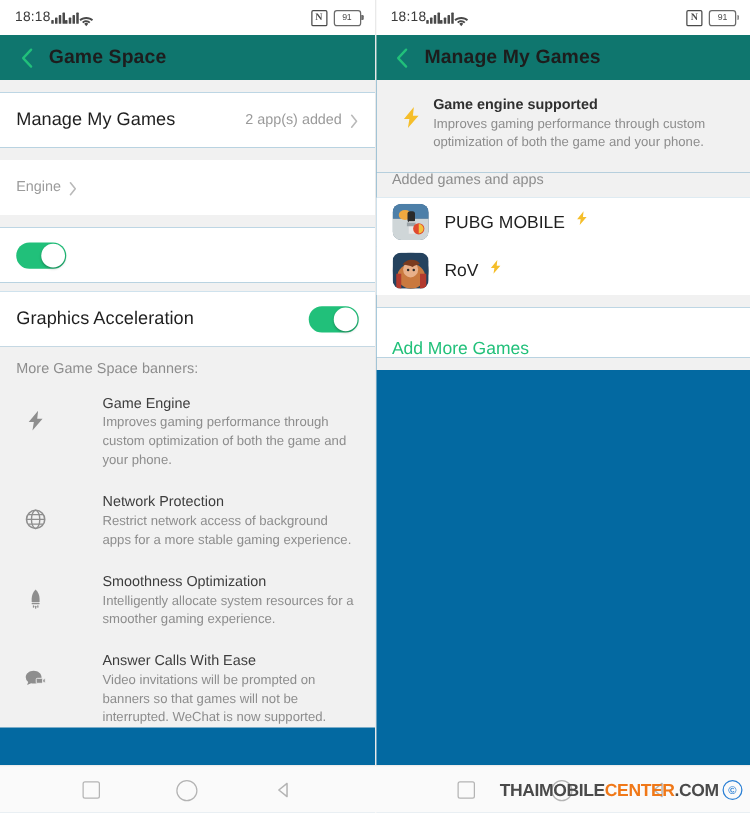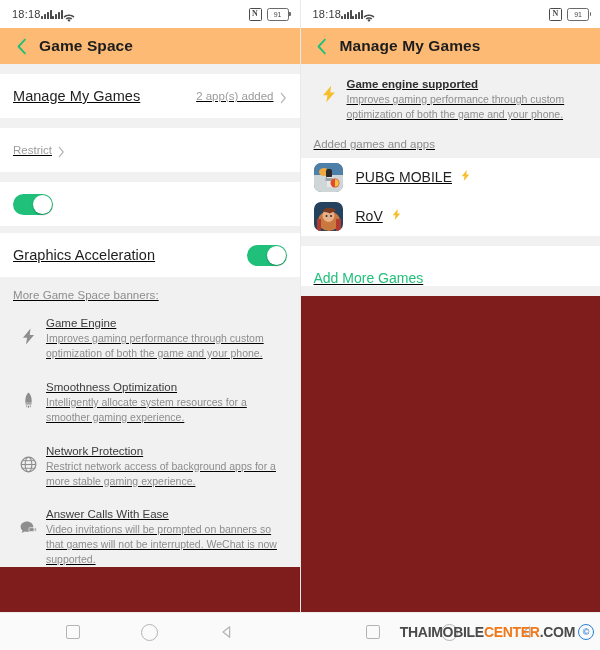--- a/index.html
+++ b/index.html
@@ -88,21 +88,21 @@
   .batt-cap {
     width: 1.5px; height: 4px;
     background: #6a6a6a;
     border-radius: 0 1px 1px 0;
     margin-left: 0.5px;
   }
 
   
   .titlebar {
     height: 36px;
-    background: #fdba74;
+    background: #0f766e;
     display: flex;
     align-items: center;
     padding: 0 12px;
     flex: 0 0 auto;
   }
   .back-chevron {
     width: 18px; height: 18px;
     flex: 0 0 auto;
     display: flex; align-items: center; justify-content: center;
     margin-right: 9px;
@@ -112,23 +112,22 @@
   .title-text {
     font-size: 15.5px;
     font-weight: bold;
     color: #1d1d1d;
     letter-spacing: 0.1px;
   }
 
   
   .body {
     flex: 1 1 auto;
-    background: #7f1d1d;
+    background: #0369a1;
     overflow: hidden;
-    text-decoration: underline;
   }
   .gap { height: 10px; background: #f1f1f1; }
   .gap.sm { height: 7px; }
   .card { background: #ffffff; }
 
   .row {
     height: 44px;
     display: flex;
     align-items: center;
     padding: 0 13px;
@@ -172,20 +171,21 @@
   }
   .features-head {
     font-size: 11.5px;
     color: #8d8d8d;
     margin-bottom: 16px;
     letter-spacing: 0.05px;
   }
   .feature {
     display: flex;
     margin-bottom: 20px;
+    gap: 36px;
   }
   .feature-icon {
     width: 30px;
     flex: 0 0 30px;
     display: flex;
     justify-content: center;
     align-items: flex-start;
     padding-top: 10px;
   }
   .feature-icon svg { display: block; }
@@ -396,21 +396,21 @@
                 <path d="M1.5 1.5L6 7l-4.5 5.5" stroke="#b9b9b9" stroke-width="1.5" fill="none" stroke-linecap="round" stroke-linejoin="round"></path>
               </svg>
           </span>
         </div>
       </div>
 
       <div class="gap"></div>
 
       <div class="card">
         <div class="row">
-          <span class="row-value">Restrict</span>
+          <span class="row-value">Engine</span>
           <span class="chev-right">
             <svg viewBox="0 0 8 14" width="7" height="12">
                 <path d="M1.5 1.5L6 7l-4.5 5.5" stroke="#b9b9b9" stroke-width="1.5" fill="none" stroke-linecap="round" stroke-linejoin="round"></path>
               </svg>
           </span>
         </div>
       </div>
 
       <div class="gap"></div>
 
@@ -438,52 +438,52 @@
 
         <div class="feature">
           <div class="feature-icon">
             <svg viewBox="0 0 24 24" width="19" height="19">
                 <path d="M14.5 2L5 13.5h5.2L8.8 22 19 10.2h-5.4z" fill="#8e8e8e"></path>
               </svg>
           </div>
           <div class="feature-text">
             <div class="feature-title">Game Engine</div>
             <div class="feature-desc">Improves gaming performance through custom optimization of both the game and your phone.</div>
+          </div>
+        </div>
+
+        <div class="feature">
+          <div class="feature-icon">
+            <svg viewBox="0 0 24 24" width="19" height="19">
+                <circle cx="12" cy="12" r="9.2" fill="none" stroke="#8e8e8e" stroke-width="1.6"></circle>
+                <ellipse cx="12" cy="12" rx="4.2" ry="9.2" fill="none" stroke="#8e8e8e" stroke-width="1.4"></ellipse>
+                <line x1="3" y1="12" x2="21" y2="12" stroke="#8e8e8e" stroke-width="1.4"></line>
+                <line x1="4.6" y1="7.2" x2="19.4" y2="7.2" stroke="#8e8e8e" stroke-width="1.2"></line>
+                <line x1="4.6" y1="16.8" x2="19.4" y2="16.8" stroke="#8e8e8e" stroke-width="1.2"></line>
+              </svg>
+          </div>
+          <div class="feature-text">
+            <div class="feature-title">Network Protection</div>
+            <div class="feature-desc">Restrict network access of background apps for a more stable gaming experience.</div>
           </div>
         </div>
 
         <div class="feature">
           <div class="feature-icon">
             <svg viewBox="0 0 24 24" width="19" height="19">
                 <path d="M12 2c2.6 2.5 4 6 4 9.6v3.1H8v-3.1C8 8 9.4 4.5 12 2z" fill="#8e8e8e"></path>
                 <rect x="8" y="15.4" width="8" height="1.6" rx="0.6" fill="#8e8e8e"></rect>
                 <rect x="9.2" y="18" width="1.3" height="2.4" rx="0.5" fill="#8e8e8e"></rect>
                 <rect x="11.4" y="18.4" width="1.3" height="3" rx="0.5" fill="#8e8e8e"></rect>
                 <rect x="13.6" y="18" width="1.3" height="2.4" rx="0.5" fill="#8e8e8e"></rect>
               </svg>
           </div>
           <div class="feature-text">
             <div class="feature-title">Smoothness Optimization</div>
             <div class="feature-desc">Intelligently allocate system resources for a smoother gaming experience.</div>
-          </div>
-        </div>
-
-        <div class="feature">
-          <div class="feature-icon">
-            <svg viewBox="0 0 24 24" width="19" height="19">
-                <circle cx="12" cy="12" r="9.2" fill="none" stroke="#8e8e8e" stroke-width="1.6"></circle>
-                <ellipse cx="12" cy="12" rx="4.2" ry="9.2" fill="none" stroke="#8e8e8e" stroke-width="1.4"></ellipse>
-                <line x1="3" y1="12" x2="21" y2="12" stroke="#8e8e8e" stroke-width="1.4"></line>
-                <line x1="4.6" y1="7.2" x2="19.4" y2="7.2" stroke="#8e8e8e" stroke-width="1.2"></line>
-                <line x1="4.6" y1="16.8" x2="19.4" y2="16.8" stroke="#8e8e8e" stroke-width="1.2"></line>
-              </svg>
-          </div>
-          <div class="feature-text">
-            <div class="feature-title">Network Protection</div>
-            <div class="feature-desc">Restrict network access of background apps for a more stable gaming experience.</div>
           </div>
         </div>
 
         <div class="feature">
           <div class="feature-icon">
             <svg viewBox="0 0 24 24" width="19" height="19">
                 <path d="M10 4.5c4.4 0 8 2.9 8 6.5 0 3.6-3.6 6.5-8 6.5-.9 0-1.8-.1-2.6-.35L3.4 19l1.1-3A6.3 6.3 0 012 11c0-3.6 3.6-6.5 8-6.5z" fill="#8e8e8e"></path>
                 <rect x="12.6" y="12.2" width="6.4" height="5" rx="1" fill="#8e8e8e" stroke="#f1f1f1" stroke-width="0.9"></rect>
                 <path d="M19.3 13.6l2.3-1.3v4.6l-2.3-1.3z" fill="#8e8e8e" stroke="#f1f1f1" stroke-width="0.7"></path>
               </svg>

